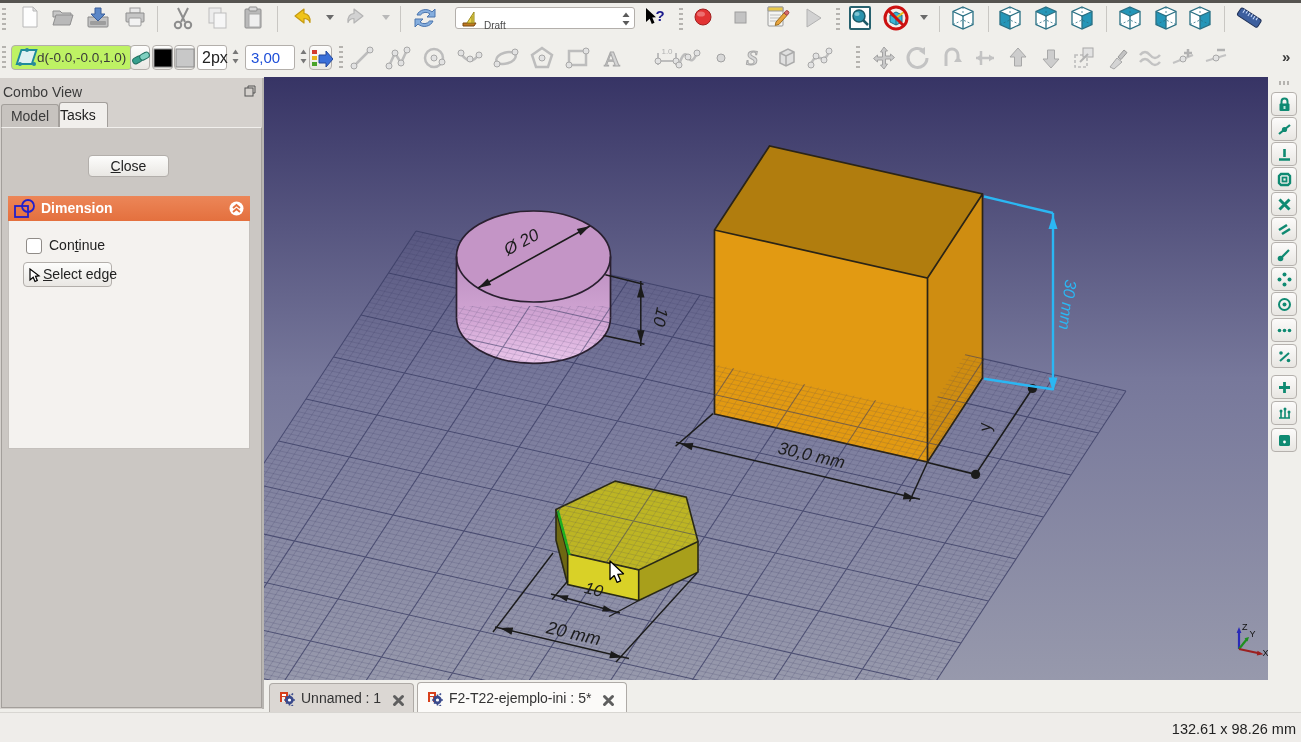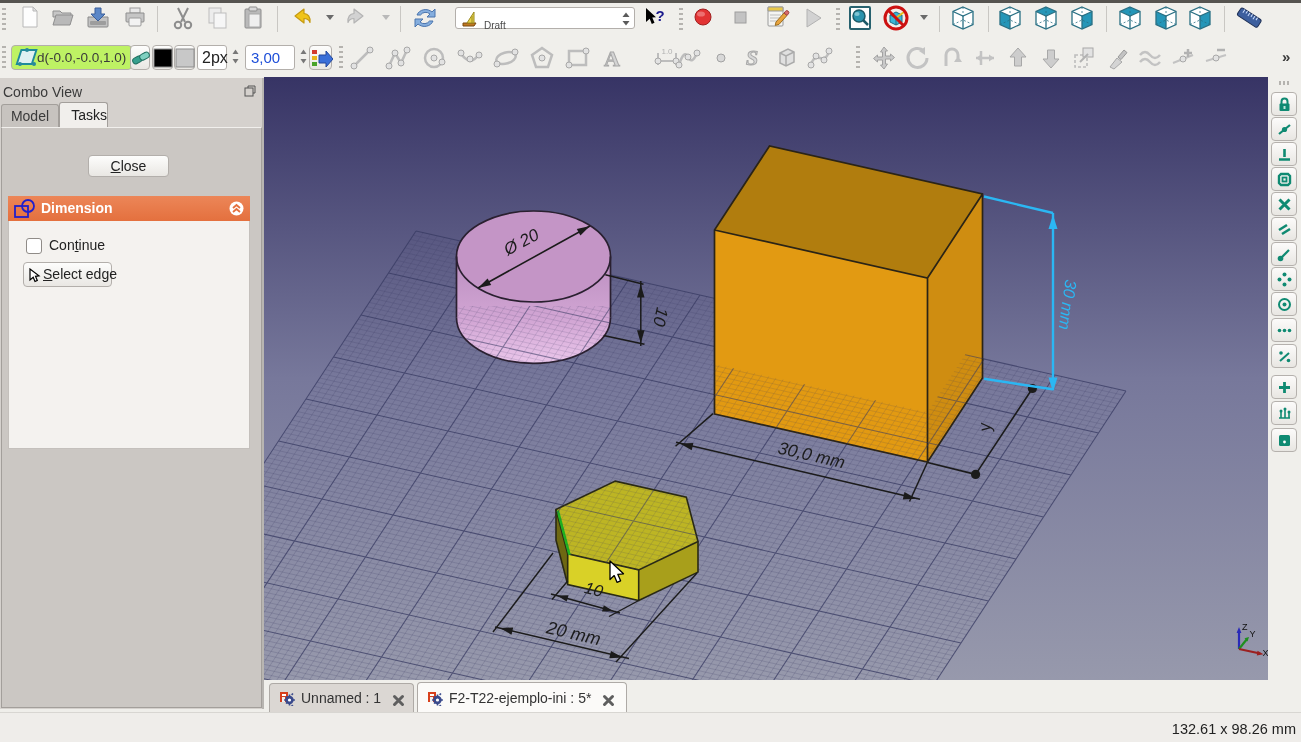--- a/index.html
+++ b/index.html
@@ -375,21 +375,21 @@
       <path d="M14 5h8" stroke="#b2b2b2" stroke-width="2.5"></path>
     </svg></div>
 <div style="position:absolute;left:1282px;top:48px;font-size:15px;font-weight:bold;color:#3a3a3a">»</div>
 <div style="position:absolute;left:0;top:78px;width:264px;height:631px;background:#d5d1cd"></div>
 <div style="position:absolute;left:3px;top:84px;font-size:14px;color:#3a3a3a">Combo View</div>
 <svg style="position:absolute;left:244px;top:85px" width="12" height="12" viewBox="0 0 12 12">
     <rect x="1" y="3" width="8" height="8" fill="none" stroke="#555"></rect>
     <path d="M4 3V1h7v7H9" fill="none" stroke="#555"></path>
   </svg>
 <div style="position:absolute;left:1px;top:104px;width:58px;height:24px;background:#c7c3bf;border:1px solid #a39f9b;border-bottom:none;border-radius:3px 3px 0 0;box-sizing:border-box;font-size:14px;color:#3a3a3a;text-align:center;line-height:23px">Model</div>
-<div style="position:absolute;left:59px;top:102px;width:49px;height:26px;background:#f1efec;border:1px solid #a39f9b;border-bottom:none;border-radius:3px 3px 0 0;box-sizing:border-box;font-size:14px;color:#222;text-align:right;line-height:24px">Tasks</div>
+<div style="position:absolute;left:59px;top:102px;width:49px;height:26px;background:#f1efec;border:1px solid #a39f9b;border-bottom:none;border-radius:3px 3px 0 0;box-sizing:border-box;font-size:14px;color:#222;text-align:left;line-height:24px">Tasks</div>
 <div style="position:absolute;left:1px;top:127px;width:261px;height:581px;background:#cbc7c3;border:1px solid #a39f9b;box-sizing:border-box;border-top-color:#f1efec"></div>
 <div class="btn" style="left:88px;top:155px;width:81px;height:22px;text-align:center;font-size:14px;color:#222;line-height:21px"><span style="text-decoration:underline">C</span>lose</div>
 <div style="position:absolute;left:8px;top:196px;width:242px;height:25px;background:linear-gradient(180deg,#ec8658,#e4703e);box-sizing:border-box">
     <svg style="position:absolute;left:5px;top:3px" width="24" height="20" viewBox="0 0 24 20">
       <rect x="2" y="7" width="13" height="11" fill="none" stroke="#2020cc" stroke-width="1.8"></rect>
       <circle cx="15" cy="7" r="6" fill="none" stroke="#2020cc" stroke-width="1.8"></circle>
     </svg>
     <span style="position:absolute;left:33px;top:4px;font-size:14px;font-weight:bold;color:#fff">Dimension</span>
     <svg style="position:absolute;right:6px;top:5px" width="15" height="15" viewBox="0 0 15 15">
       <circle cx="7.5" cy="7.5" r="7" fill="#fff"></circle>

